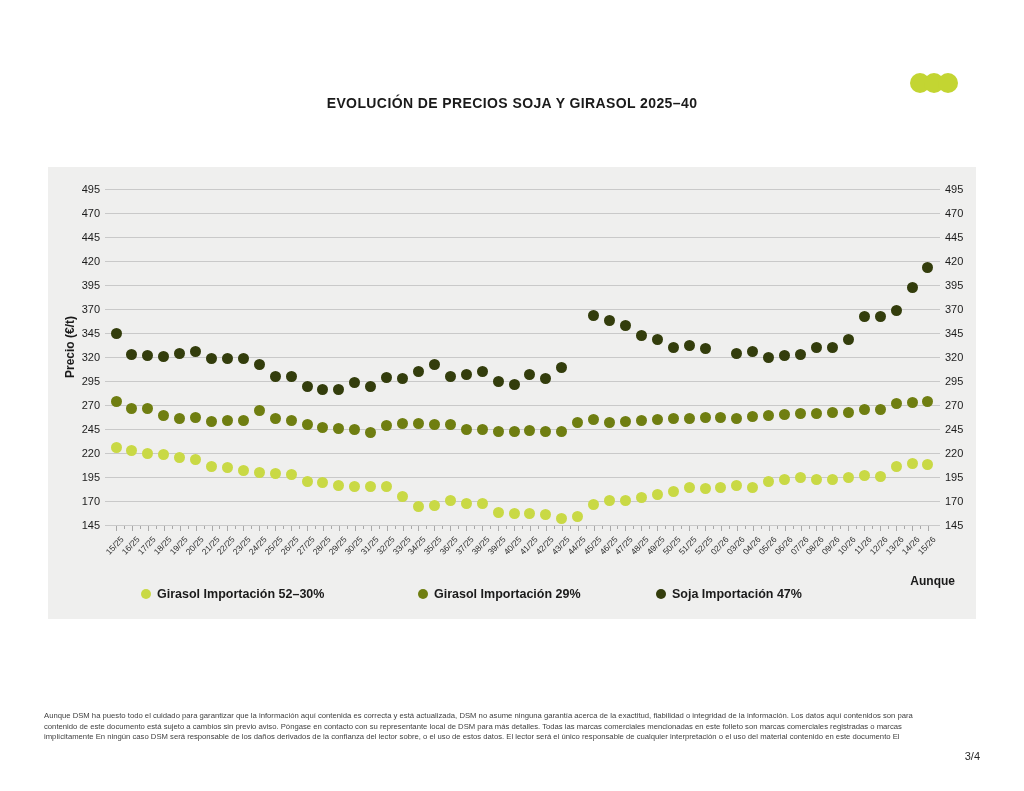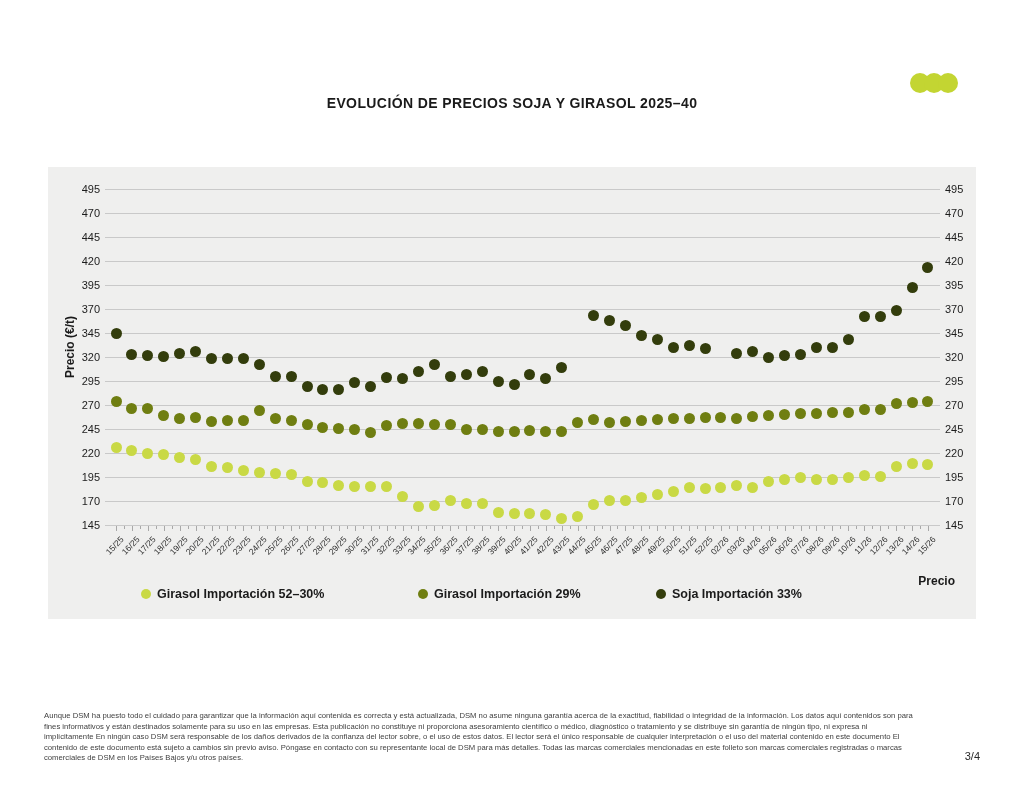--- a/index.html
+++ b/index.html
@@ -397,35 +397,33 @@
       <div class="dot" style="left: 794.82px; top: 167.22px; background: rgb(51, 61, 12);"></div>
       <div class="dot" style="left: 810.74px; top: 144.18px; background: rgb(51, 61, 12);"></div>
       <div class="dot" style="left: 826.66px; top: 144.18px; background: rgb(51, 61, 12);"></div>
       <div class="dot" style="left: 842.58px; top: 138.42px; background: rgb(51, 61, 12);"></div>
       <div class="dot" style="left: 858.5px; top: 115.38px; background: rgb(51, 61, 12);"></div>
       <div class="dot" style="left: 874.42px; top: 95.22px; background: rgb(51, 61, 12);"></div>
     </div>
 </div>
 
 <div id="y-axis-title" class="abs">Precio (€/t)</div>
-<div id="x-axis-title" class="abs">Precio</div>
+<div id="x-axis-title" class="abs">Aunque</div>
 
 <div class="legend-item" style="left:141px;">
   <span class="legend-dot" style="background: rgb(201, 217, 69);"></span>
   <span class="legend-label">Girasol Importación 52–30%</span>
 </div>
 <div class="legend-item" style="left:418px;">
   <span class="legend-dot" style="background: rgb(111, 126, 17);"></span>
   <span class="legend-label">Girasol Importación 29%</span>
 </div>
 <div class="legend-item" style="left:656px;">
   <span class="legend-dot" style="background: rgb(51, 61, 12);"></span>
-  <span class="legend-label">Soja Importación 33%</span>
+  <span class="legend-label">Soja Importación 47%</span>
 </div>
 
 <div id="footer" class="abs">
     <div>Aunque DSM ha puesto todo el cuidado para garantizar que la información aquí contenida es correcta y está actualizada, DSM no asume ninguna garantía acerca de la exactitud, fiabilidad o integridad de la información. Los datos aquí contenidos son para</div>
-    <div>fines informativos y están destinados solamente para su uso en las empresas. Esta publicación no constituye ni proporciona asesoramiento científico o médico, diagnóstico o tratamiento y se distribuye sin garantía de ningún tipo, ni expresa ni</div>
+    <div>contenido de este documento está sujeto a cambios sin previo aviso. Póngase en contacto con su representante local de DSM para más detalles. Todas las marcas comerciales mencionadas en este folleto son marcas comerciales registradas o marcas</div>
     <div>implícitamente En ningún caso DSM será responsable de los daños derivados de la confianza del lector sobre, o el uso de estos datos. El lector será el único responsable de cualquier interpretación o el uso del material contenido en este documento El</div>
-    <div>contenido de este documento está sujeto a cambios sin previo aviso. Póngase en contacto con su representante local de DSM para más detalles. Todas las marcas comerciales mencionadas en este folleto son marcas comerciales registradas o marcas</div>
-    <div>comerciales de DSM en los Países Bajos y/u otros países.</div>
   </div>
 <div id="page-number" class="abs">3/4</div>
 
 </body></html>

